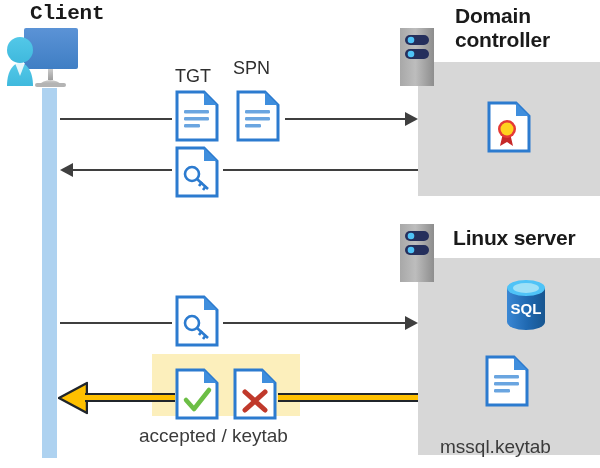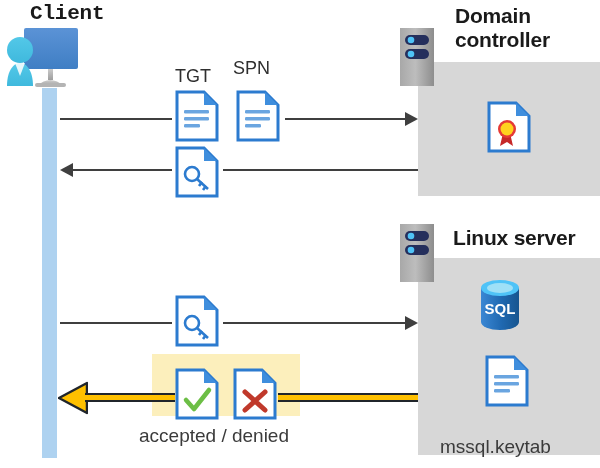--- a/index.html
+++ b/index.html
@@ -106,21 +106,21 @@
   #lbl-tgt { left: 175px; top: 66px; }
   #lbl-spn { left: 233px; top: 58px; }
   #lbl-accepted {
     left: 139px; top: 425px; font-size: 19px; color: #3b3b3b;
   }
   #lbl-keytab {
     left: 440px; top: 416px; font-size: 19px; color: #3b3b3b; margin-top: 20px;
   }
 
   
-  #sql-icon { left: 476px; top: 277px; width: 48px; height: 56px; text-align: center; }
+  #sql-icon { left: 502px; top: 277px; width: 48px; height: 56px; text-align: center; }
 </style>
 </head>
 <body>
 
 <div id="stage">
 
   <div class="abs server-panel" id="dc-panel"></div>
   <div class="abs server-panel" id="lx-panel"></div>
 
   <div class="abs" id="lifeline"></div>
@@ -302,15 +302,15 @@
   </div>
 
   <div class="abs doc" id="doc-no">
     <svg width="44" height="52" viewBox="0 0 44 52">
       <path d="M2 2 H29 L42 15 V50 H2 Z" fill="#ffffff" stroke="#2c7bcf" stroke-width="3"></path>
       <path d="M29 2 L42 15 H29 Z" fill="#3f8edd"></path>
       <path d="M12 24 L32 42 M32 24 L12 42" fill="none" stroke="#c0392b" stroke-width="5" stroke-linecap="round"></path>
     </svg>
   </div>
 
-  <div class="abs lbl" id="lbl-accepted">accepted / denied</div>
+  <div class="abs lbl" id="lbl-accepted">accepted / keytab</div>
 
 </div>
 
 </body></html>

